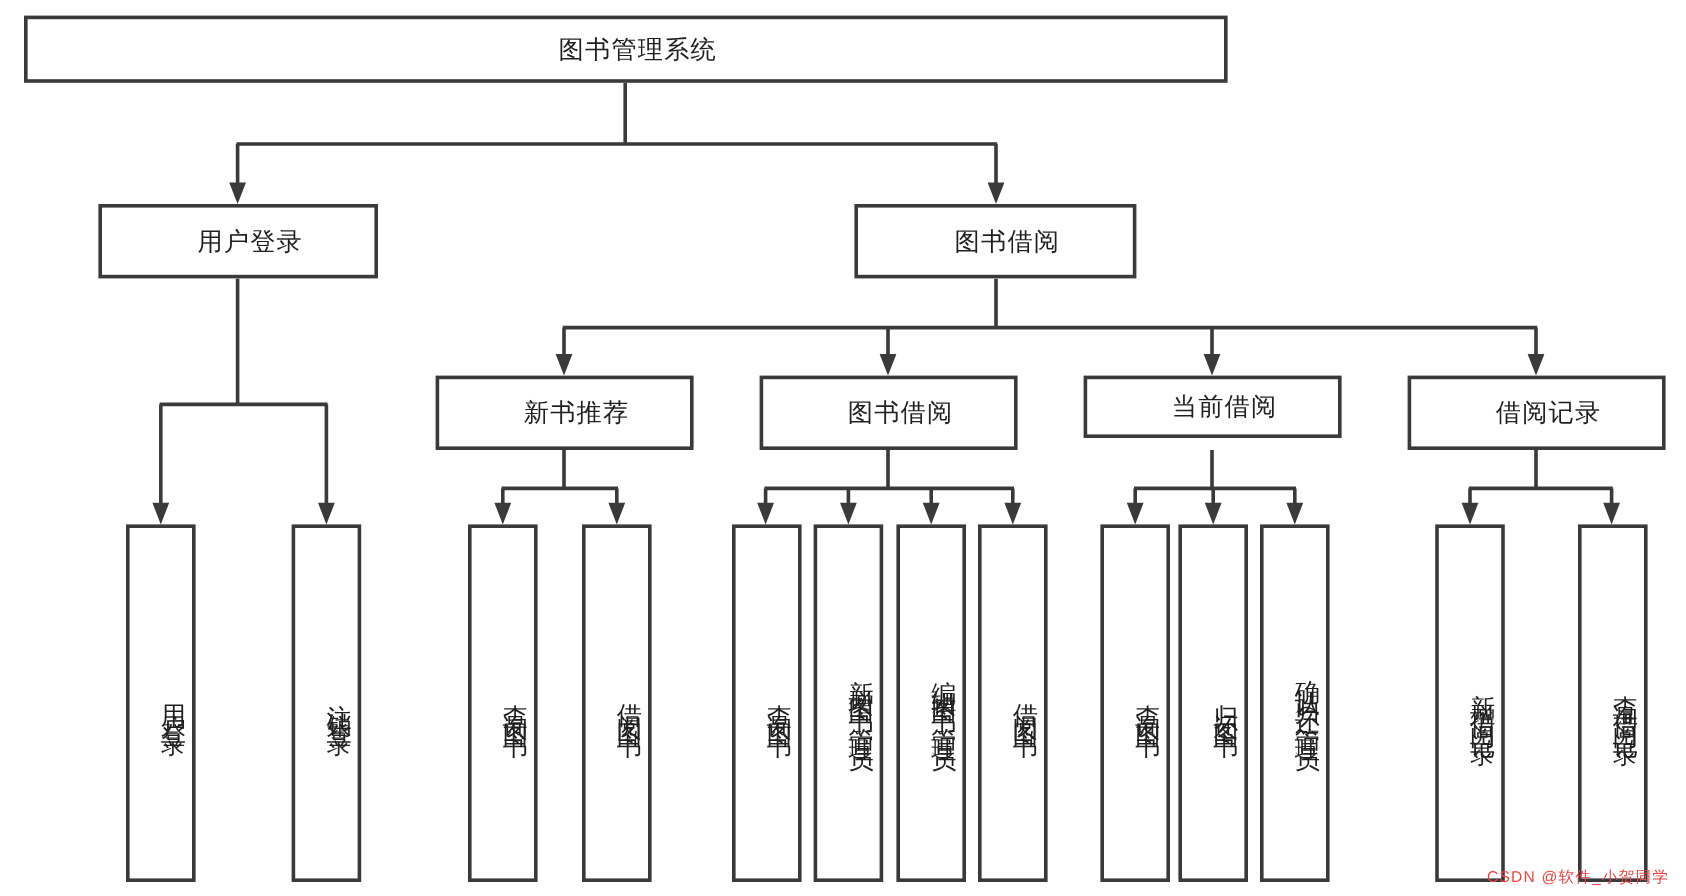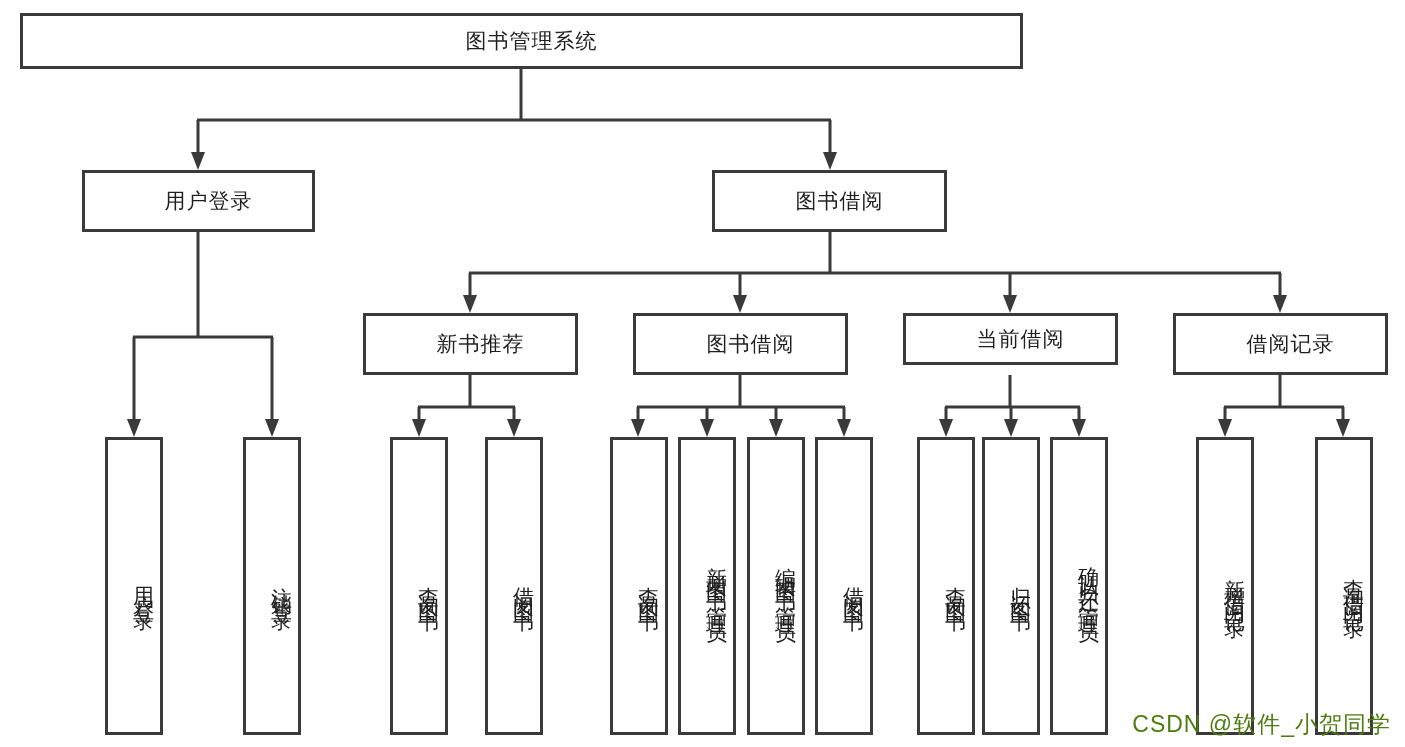--- a/index.html
+++ b/index.html
@@ -49,22 +49,22 @@
     font-size: 21px;
     letter-spacing: 8px;
     line-height: 1;
     white-space: nowrap;
   }
   .watermark {
     position: absolute;
     right: 14px;
     bottom: 7px;
     z-index: 5;
-    color: #4d7c0f;
-    font-size: 23px;
+    color: #ef4444;
+    font-size: 13px;
     letter-spacing: 1px;
     white-space: nowrap;
     margin-left: 43px;
   }
 </style>
 </head>
 <body>
 
 <div class="canvas">
 

